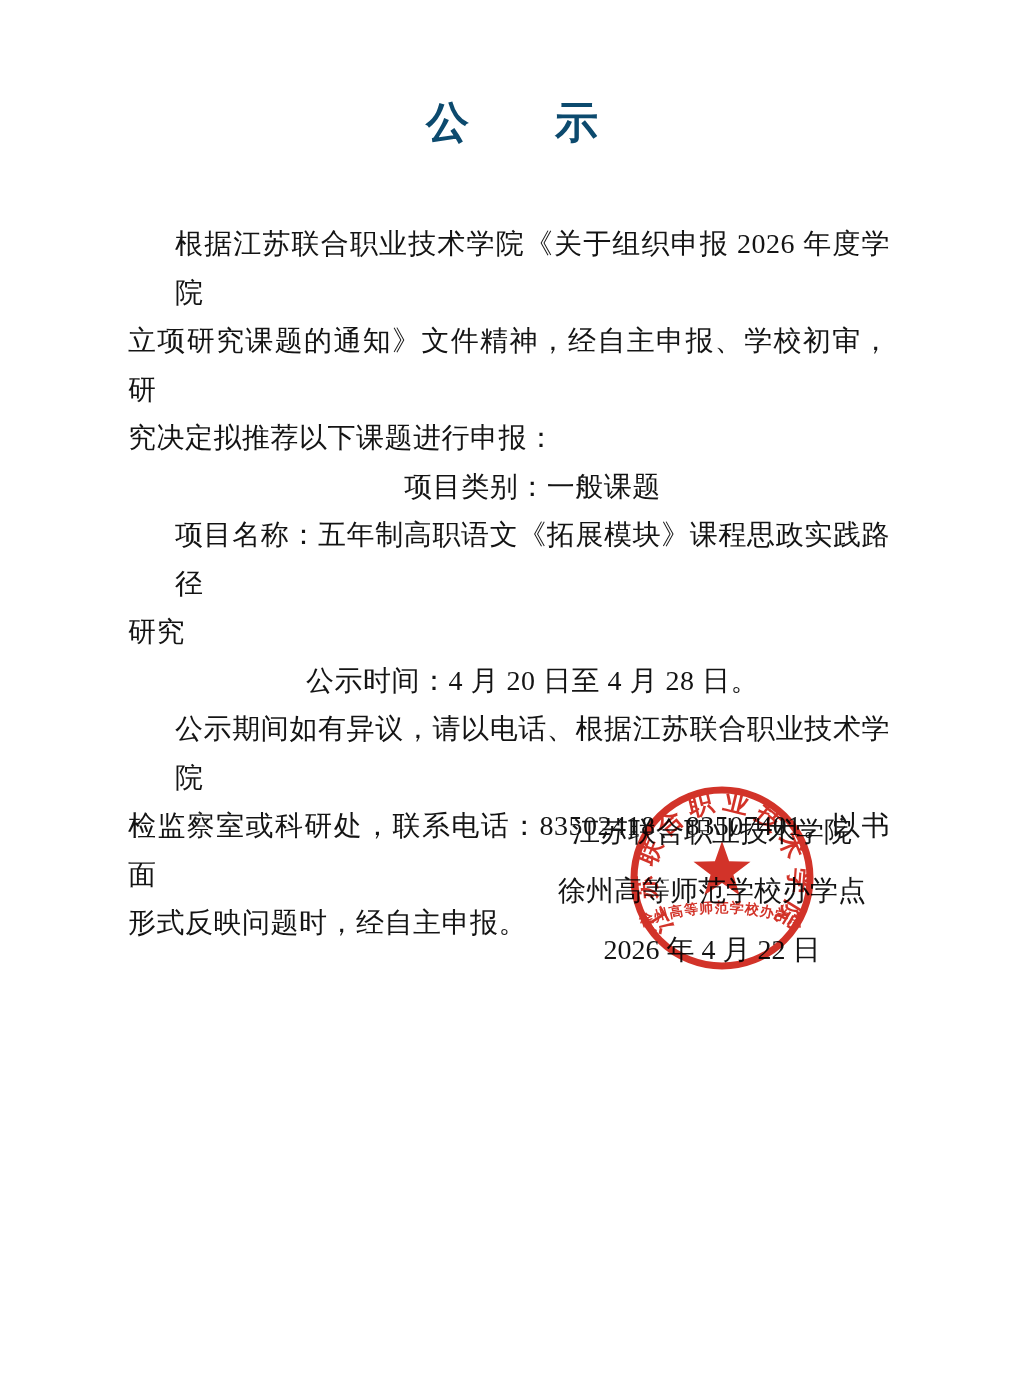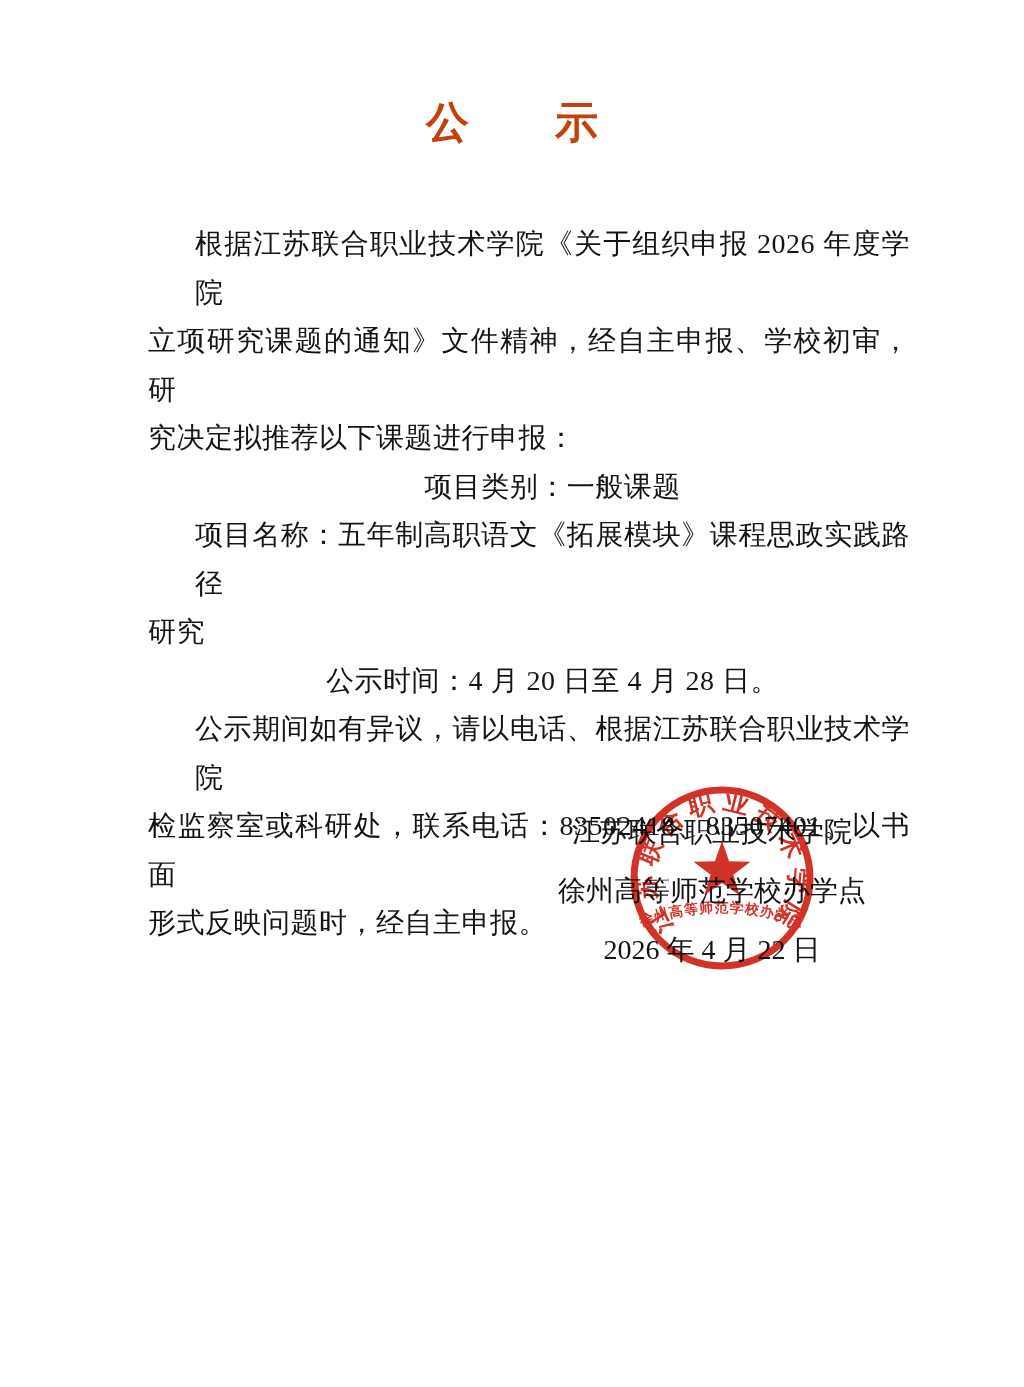--- a/index.html
+++ b/index.html
@@ -8,25 +8,25 @@
     width:1024px; height:1387px;
     background:#ffffff;
     font-family:"Liberation Serif","DejaVu Serif",serif;
     color:#141414;
     overflow:hidden;
   }
   .doc-title {
     position:absolute; top:94px; left:0; width:100%;
     margin:0; text-align:center;
     font-family:"Liberation Sans","DejaVu Sans",sans-serif;
-    font-weight:700; font-size:43px; color:#c2410c;
+    font-weight:700; font-size:43px; color:#0c4a6e;
     white-space:pre;
   }
   .body-text {
-    position:absolute; left:148px; top:220px; width:762px;
+    position:absolute; left:128px; top:220px; width:762px;
     font-size:28px; line-height:48.5px; letter-spacing:0.5px;
   }
   .line { min-height:48.5px; white-space:pre-wrap; }
   .indent { padding-left:47px;text-align:center; }
   .jfull { text-align:justify; text-align-last:justify; }
   .signature {
     position:absolute; left:512px; top:802px; width:400px;
     text-align:center; font-size:28px; line-height:59px; color:#141414;
   }
   .stamp {

